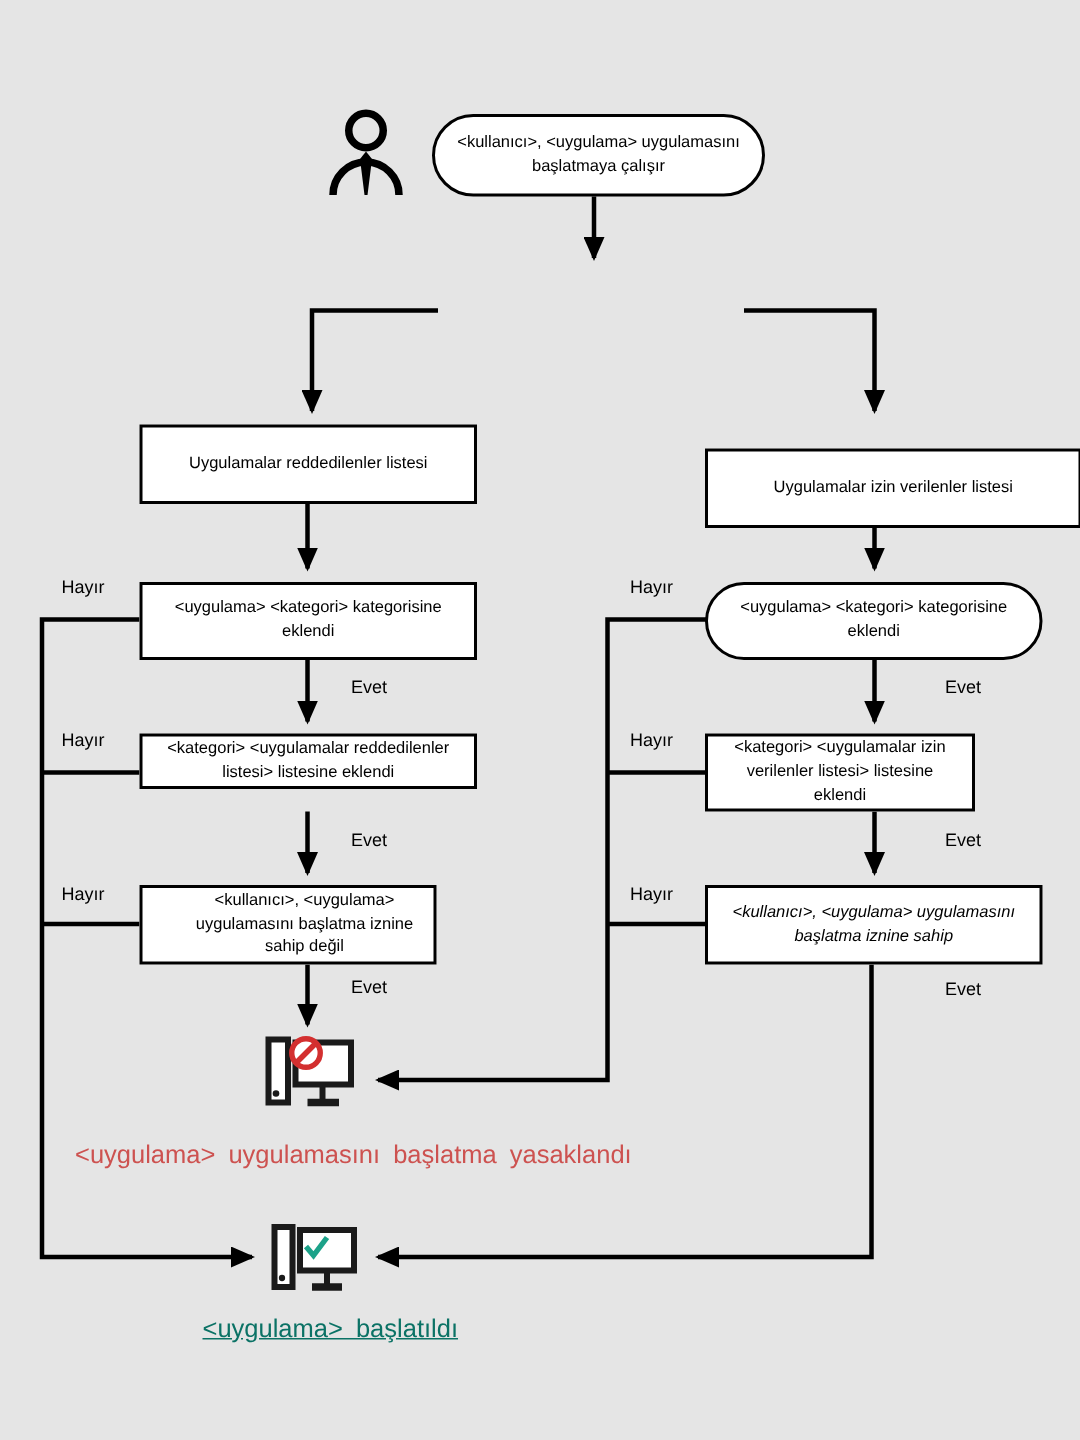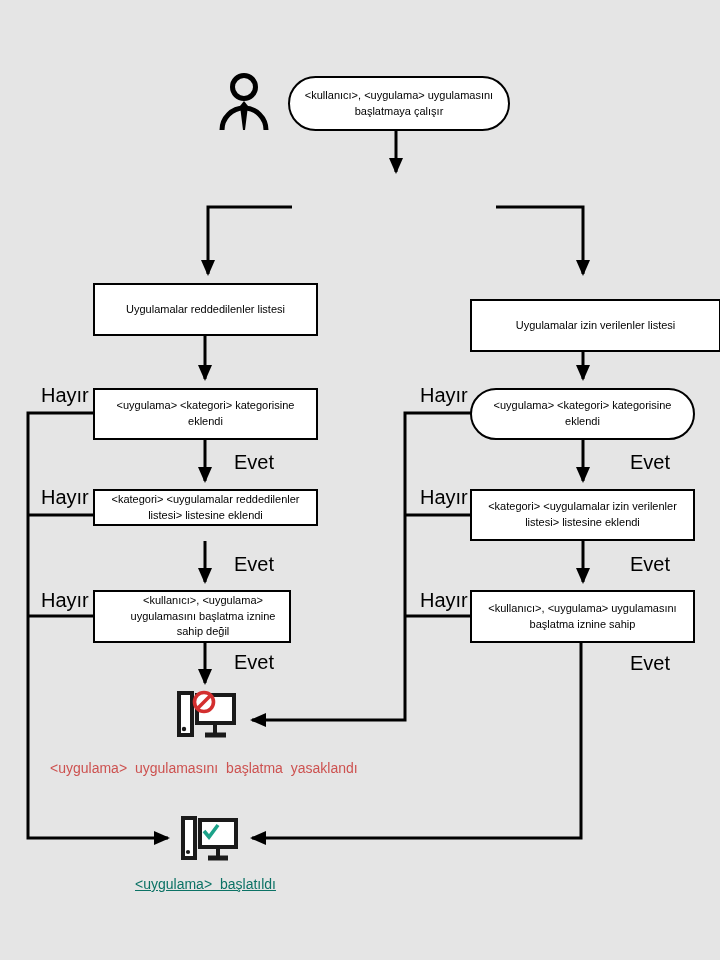--- a/index.html
+++ b/index.html
@@ -7,22 +7,22 @@
     position:relative;width:720px;height:960px;background:#e5e5e5;overflow:hidden;
     font-family:"Liberation Sans","DejaVu Sans",sans-serif;color:#000;
   }
   #wires{position:absolute;left:0;top:0;z-index:1;}
   .node{
     position:absolute;z-index:2;box-sizing:border-box;background:#fff;
     border:2px solid #000;display:flex;align-items:center;justify-content:center;
     text-align:center;font-size:11px;line-height:1.45;padding:4px 10px;
   }
   .stadium{border-radius:28px;}
-  .edge-label{position:absolute;z-index:2;font-size:20px;color:#000;white-space:nowrap;}
-  .outcome{position:absolute;z-index:2;font-size:14px;white-space:nowrap;word-spacing:4px;}
+  .edge-label{position:absolute;z-index:2;font-size:12px;color:#000;white-space:nowrap;}
+  .outcome{position:absolute;z-index:2;font-size:17px;white-space:nowrap;word-spacing:4px;}
   .outcome.blocked{color:#cd5250;}
   .outcome.started{color:#0b7265;text-decoration:underline;}
   .iconbox{position:absolute;z-index:3;}
 </style>
 </head>
 <body>
 
 <div id="canvas">
 
   <svg id="wires" width="720" height="960" viewBox="0 0 720 960">
@@ -78,29 +78,29 @@
   </div>
 
   <div class="node stadium" style="left:470px;top:388px;width:225px;height:52px;border-radius:26px;">
     <span>&lt;uygulama&gt; &lt;kategori&gt; kategorisine eklendi</span>
   </div>
 
   <div class="node" style="left:93px;top:489px;width:225px;height:37px;">
     <span>&lt;kategori&gt; &lt;uygulamalar reddedilenler listesi&gt; listesine eklendi</span>
   </div>
 
-  <div class="node" style="left:470px;top:489px;width:225px;height:52px;">
+  <div class="node" style="left:470px;top:489px;width:180px;height:52px;">
     <span>&lt;kategori&gt; &lt;uygulamalar izin verilenler listesi&gt; listesine eklendi</span>
   </div>
 
   <div class="node" style="left:93px;top:590px;width:198px;height:53px;padding-left:32px;">
     <span>&lt;kullanıcı&gt;, &lt;uygulama&gt; uygulamasını başlatma iznine sahip değil</span>
   </div>
 
-  <div class="node" style="left:470px;top:590px;width:225px;height:53px;">
+  <div class="node" style="left:470px;top:590px;width:225px;height:53px;font-style:italic;">
     <span>&lt;kullanıcı&gt;, &lt;uygulama&gt; uygulamasını başlatma iznine sahip</span>
   </div>
 
   <span class="edge-label" style="left:41px;top:384px;">Hayır</span>
   <span class="edge-label" style="left:41px;top:486px;">Hayır</span>
   <span class="edge-label" style="left:41px;top:589px;">Hayır</span>
   <span class="edge-label" style="left:420px;top:384px;">Hayır</span>
   <span class="edge-label" style="left:420px;top:486px;">Hayır</span>
   <span class="edge-label" style="left:420px;top:589px;">Hayır</span>
 

